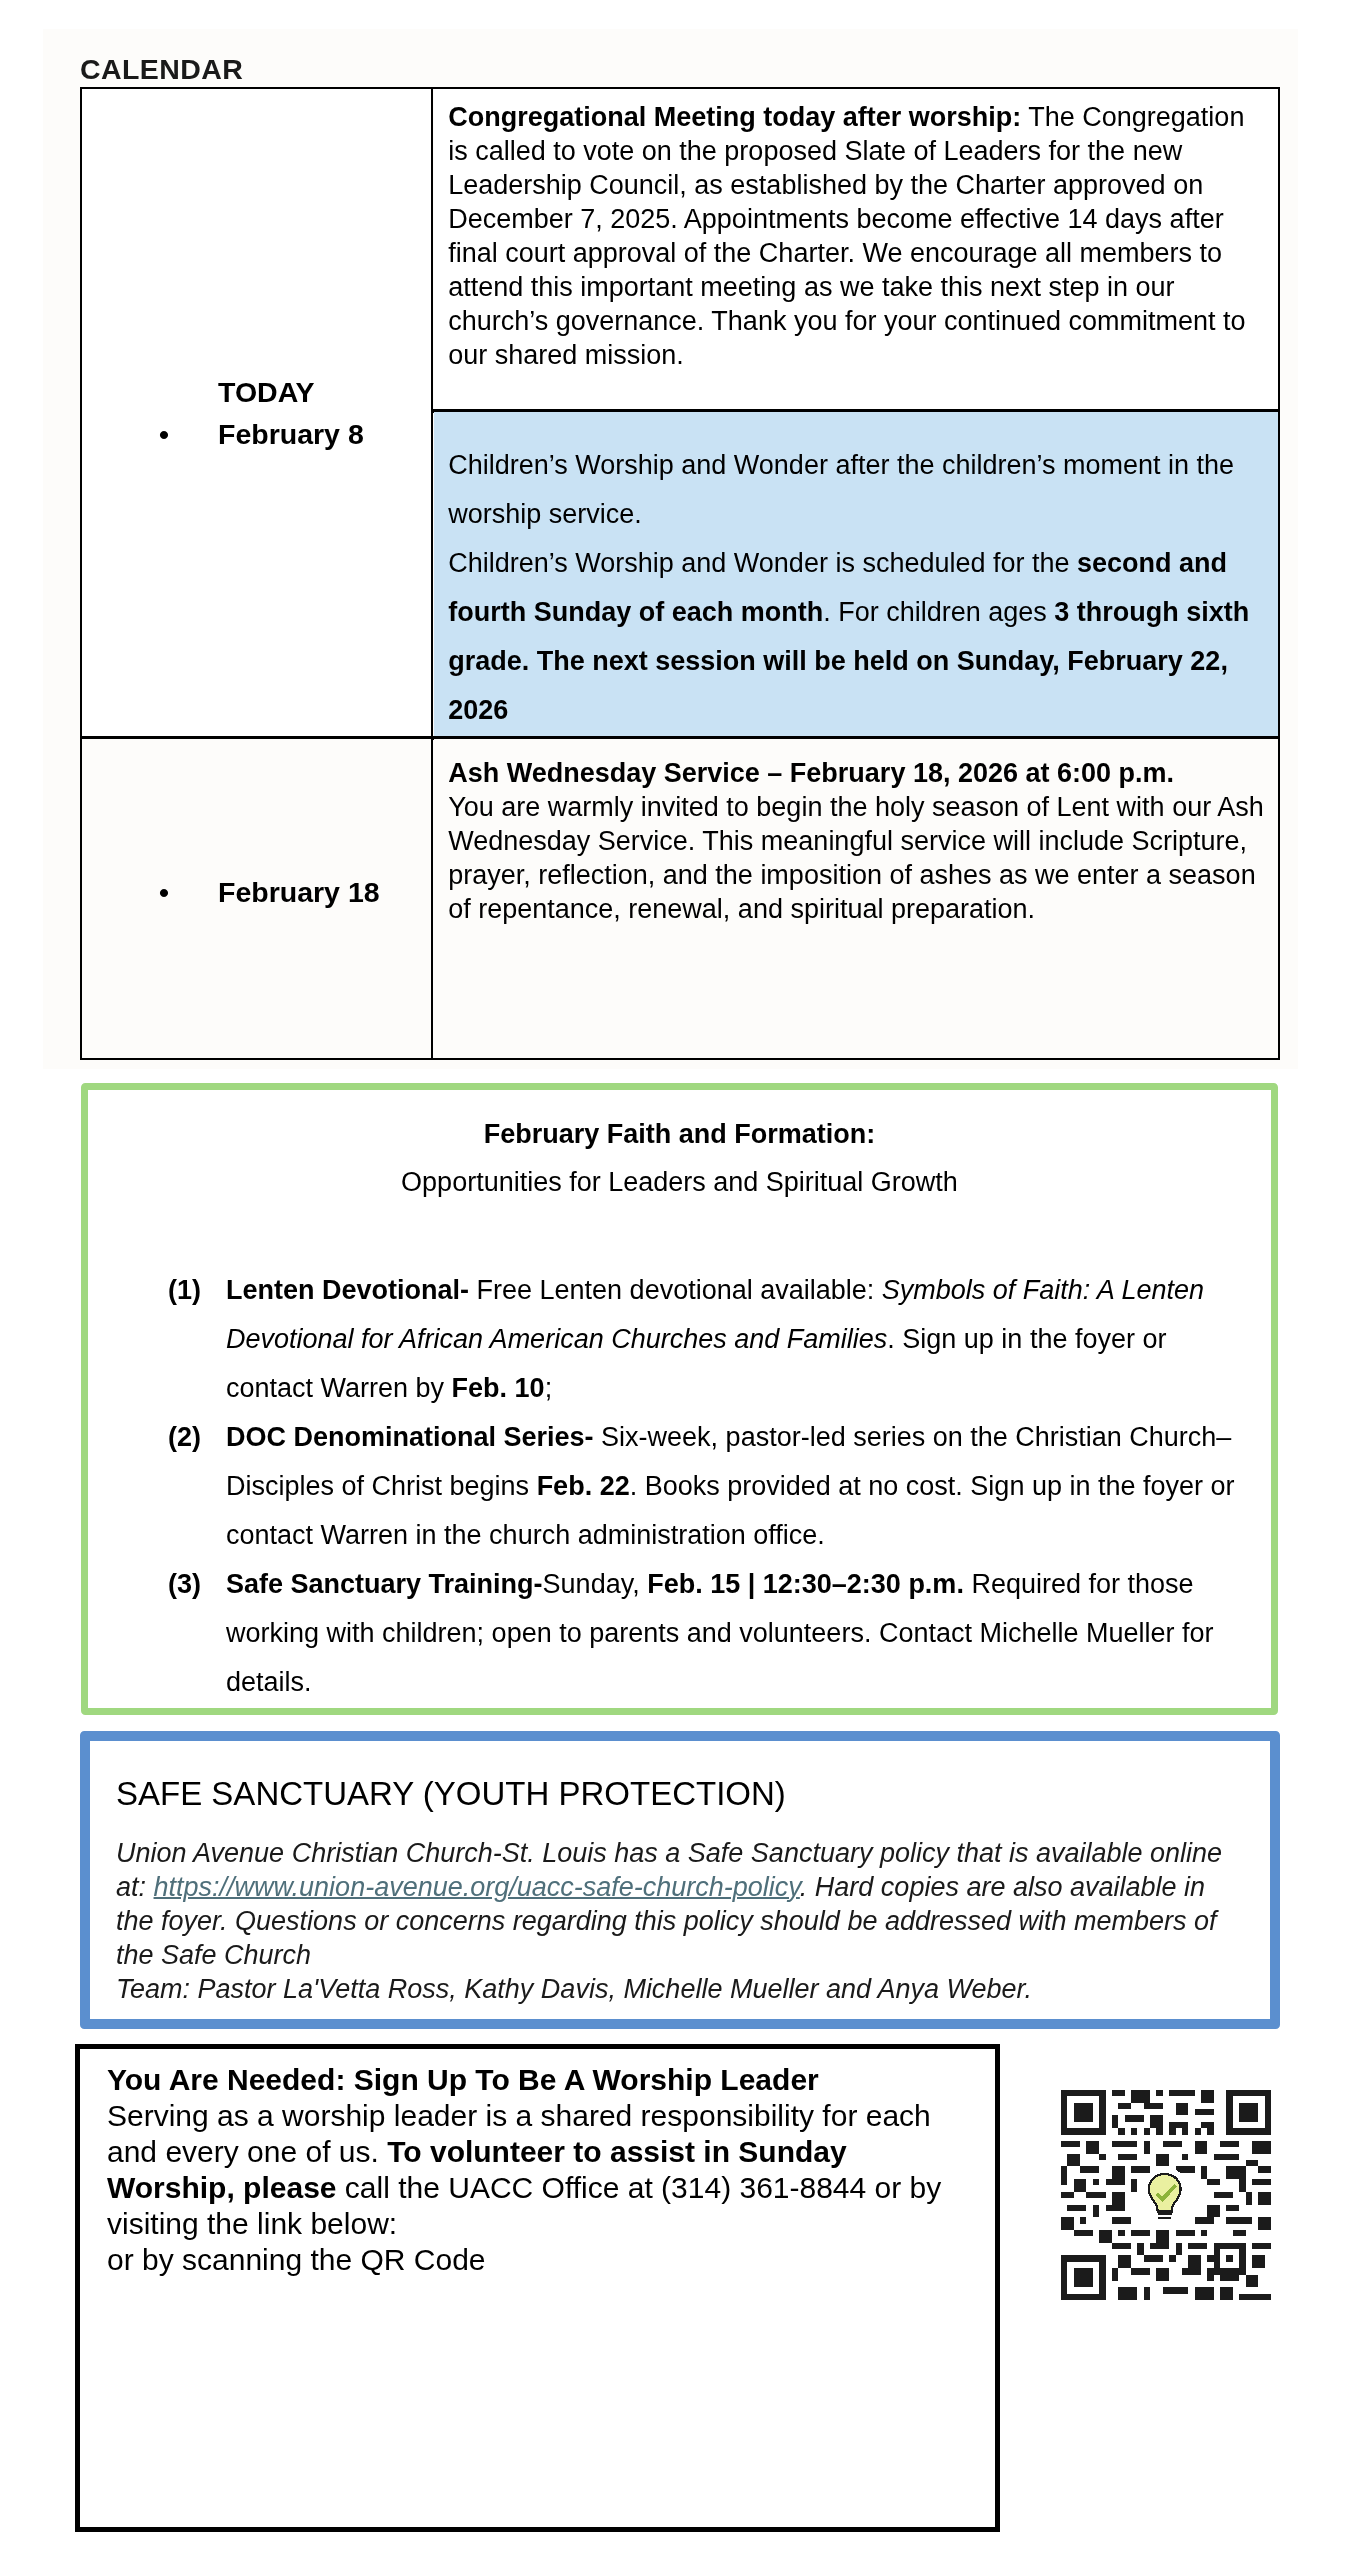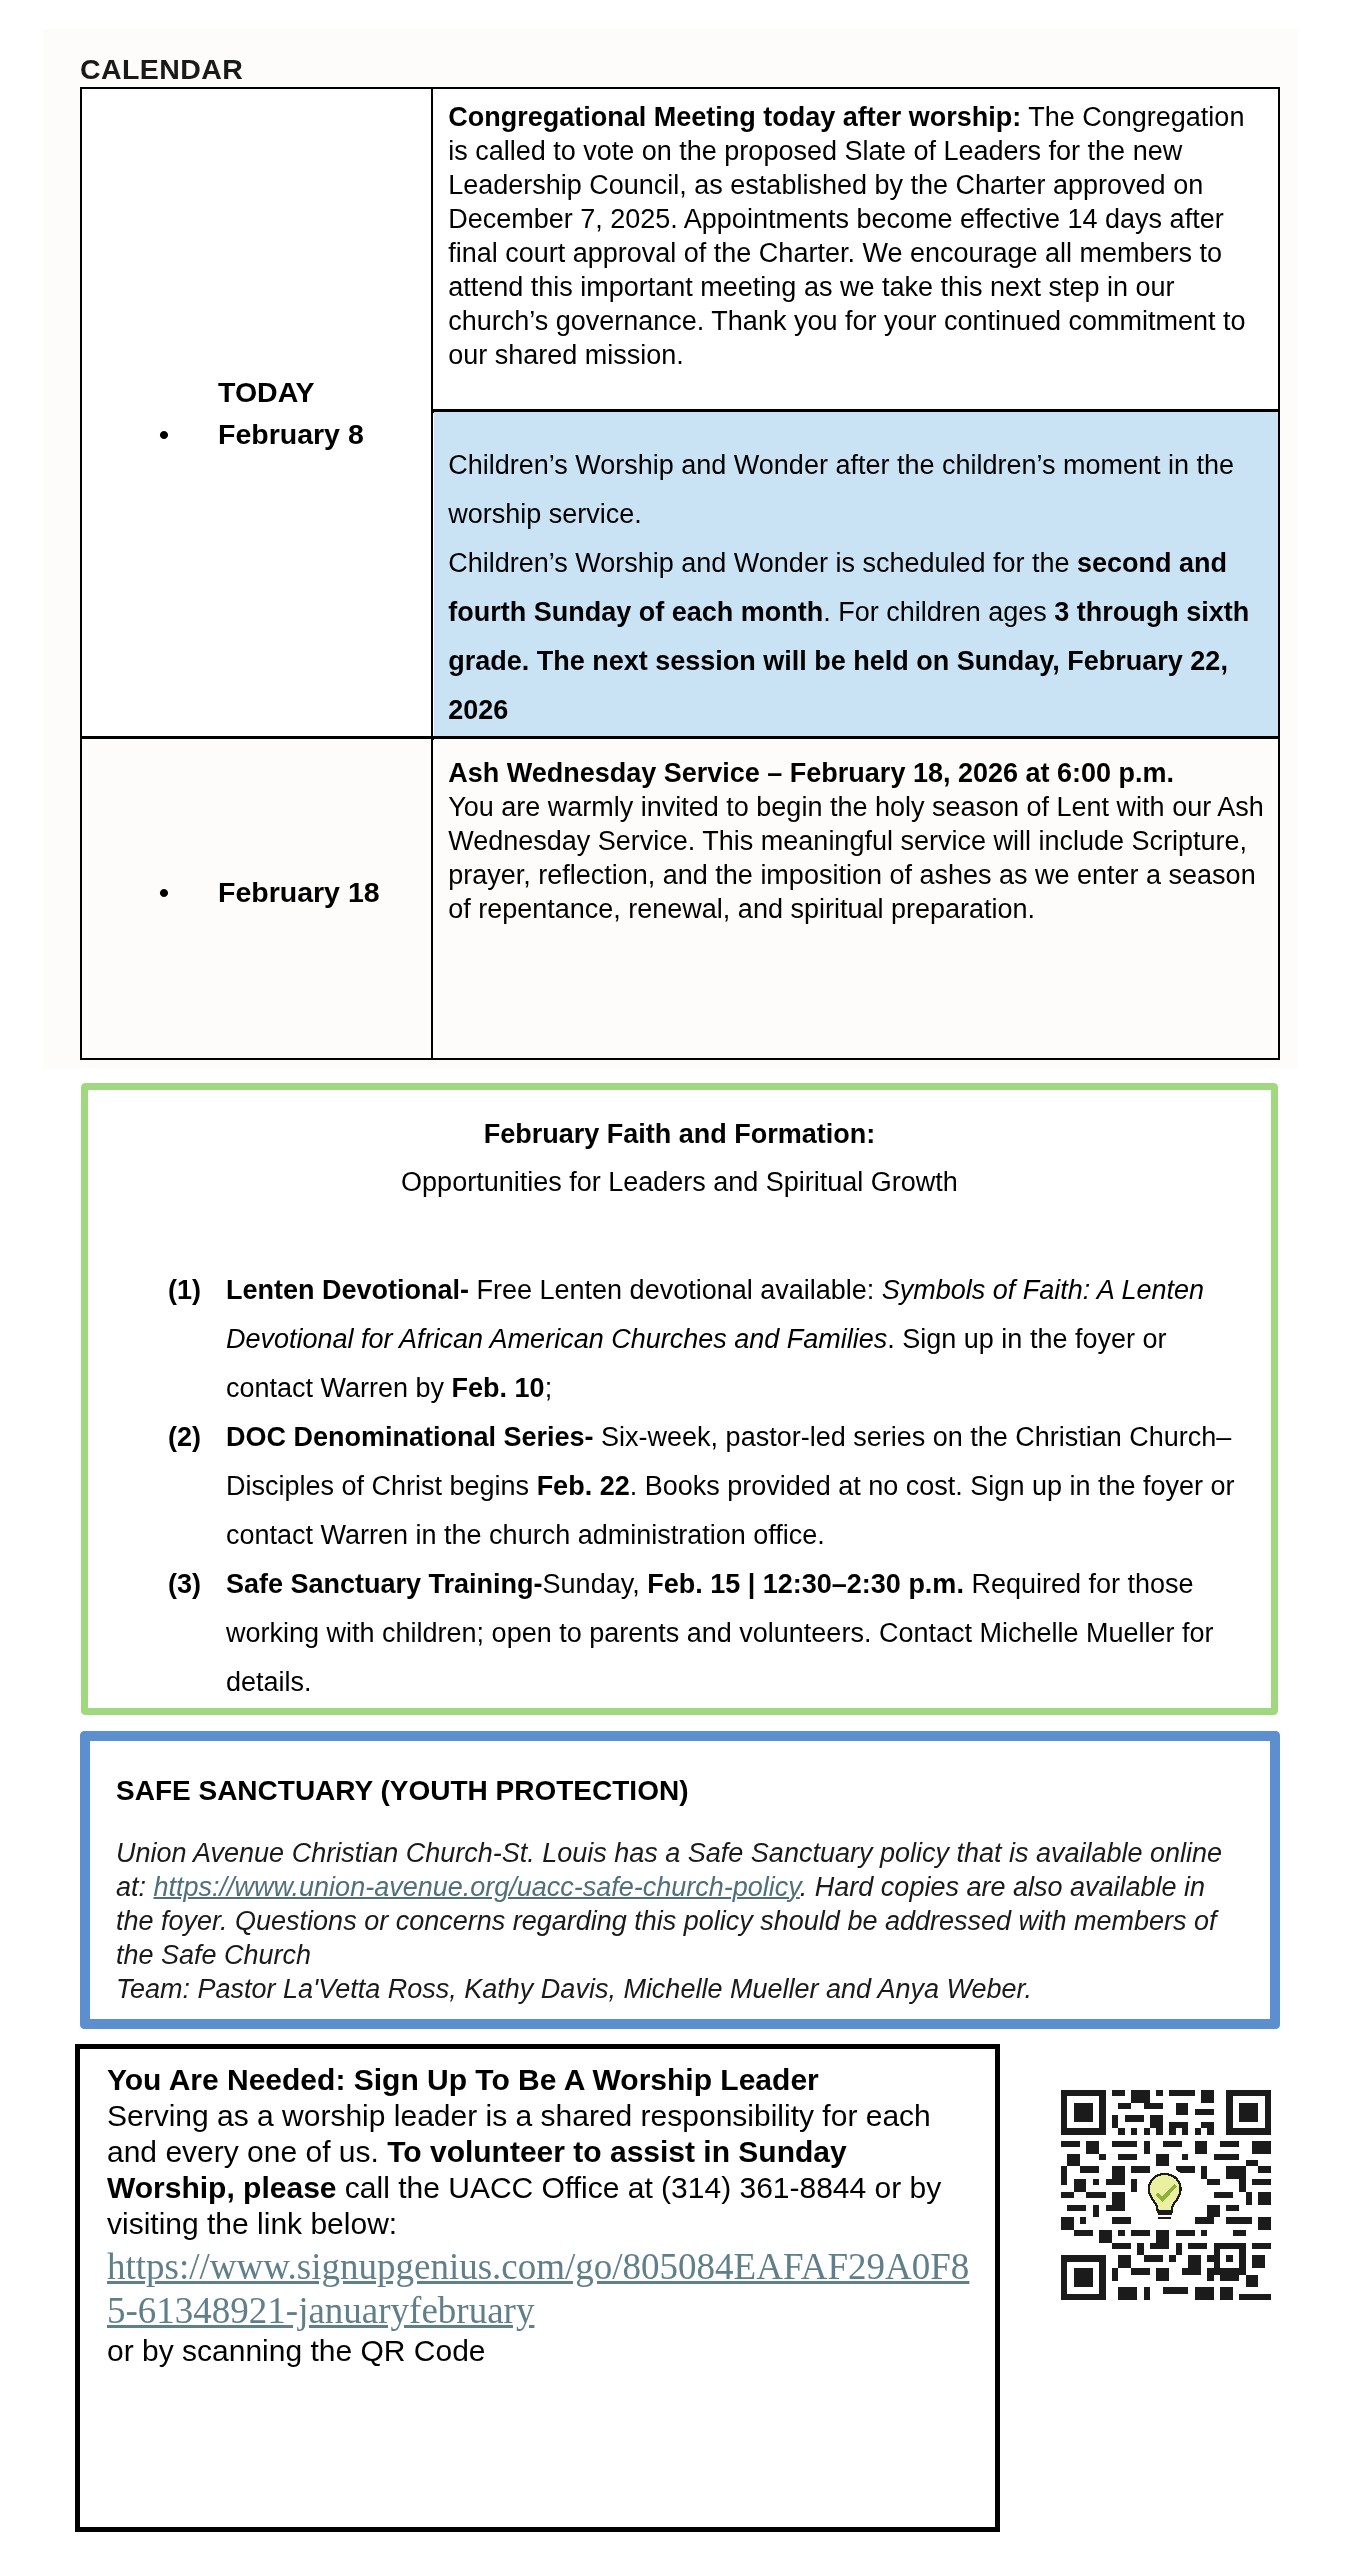--- a/index.html
+++ b/index.html
@@ -31,21 +31,21 @@
   .spacer { height: 33px; }
 
   .green-box { position: absolute; left: 81px; top: 1083px; width: 1197px; height: 632px; box-sizing: border-box; border: 7.8px solid #A0D880; border-radius: 4.3px; background: #fff; padding-left: 31px; }
   .green-title { position: absolute; left: 0; right: 0; top: 28.5px; text-align: center; font-size: 27px; font-weight: bold; }
   .green-sub { position: absolute; left: 0; right: 0; top: 77px; text-align: center; font-size: 27px; }
   .ff-list { position: absolute; left: 80px; right: 28.5px; top: 176px; font-size: 27px; line-height: 49px; }
   .ff-item { position: relative; padding-left: 58px; }
   .ff-num { position: absolute; left: 0; top: 0; }
 
   .blue-box { position: absolute; left: 80px; top: 1731px; width: 1200px; height: 298px; box-sizing: border-box; border: 10px solid #5B8FCF; border-radius: 4.3px; background: #fff; }
-  .blue-title { position: absolute; left: 26px; top: 34px; font-size: 28px; font-weight: bold; }
+  .blue-title { position: absolute; left: 26px; top: 34px; font-size: 33px; font-weight: normal; }
   .blue-body { position: absolute; left: 26px; right: 21.3px; top: 95px; font-size: 27px; line-height: 34px; font-style: italic; color: #1a1a1a; }
   .policy-link { color: #4F6F7A; text-decoration: underline; text-decoration-thickness: 2.1px; }
 
   .worship-box { position: absolute; left: 75px; top: 2044px; width: 925px; height: 488px; box-sizing: border-box; border: 5.7px solid #000; background: #fff; }
   .worship-content { position: absolute; left: 27px; right: 17px; top: 13px; font-size: 30px; line-height: 36px; }
   .signup-link { font-family: "Liberation Serif", serif; font-size: 37px; line-height: 44px; color: #5F7F8A; text-decoration: underline; word-break: break-all; display: block; margin-top: 2.8px; }
 
   .qr { position: absolute; left: 1061px; top: 2090px; width: 210px; height: 210px; }
 </style>
 </head>
@@ -113,21 +113,20 @@
   <div class="blue-body">
     <span>Union Avenue Christian Church-St. Louis has a Safe Sanctuary policy that is available online at: </span><a class="policy-link">https://www.union-avenue.org/uacc-safe-church-policy</a><span>. Hard copies are also available in the foyer. Questions or concerns regarding this policy should be addressed with members of the Safe Church</span><br>
     <span>Team:   Pastor La'Vetta Ross, Kathy Davis, Michelle Mueller and Anya Weber.</span>
   </div>
 </div>
 
 <div class="worship-box">
   <div class="worship-content">
     <div class="b">You Are Needed: Sign Up To Be A Worship Leader</div>
     <div><span>Serving as a worship leader is a shared responsibility for each and every one of us. </span><span class="b">To volunteer to assist in Sunday Worship, please</span><span>  call the UACC Office at (314) 361-8844 or by visiting the link below:</span></div>
-    <a class="signup-link">https://www.signupgenius.com/go/805084EAFAF29A0F85-61348921-januaryfebruary</a>
     <div>or by scanning the QR Code</div>
   </div>
 </div>
 
 <div class="qr">
   <svg width="210" height="210" viewBox="0 0 33 33" shape-rendering="crispEdges">
     <rect width="33" height="33" fill="#fff"></rect>
     <g fill="#1b1b1b">
 
       <rect x="0" y="0" width="7" height="7"></rect>

